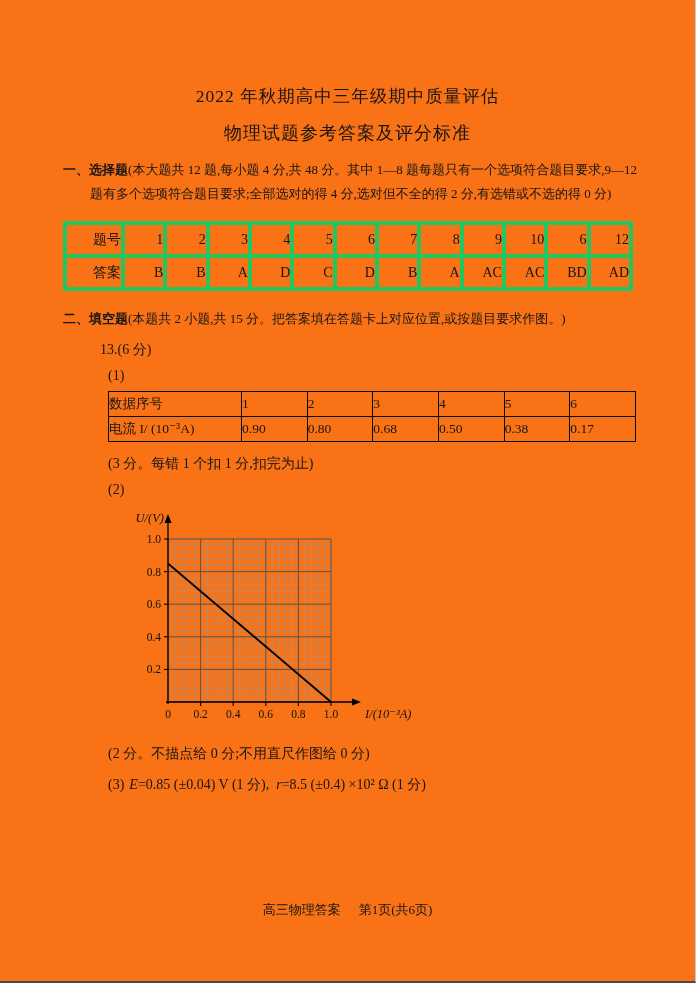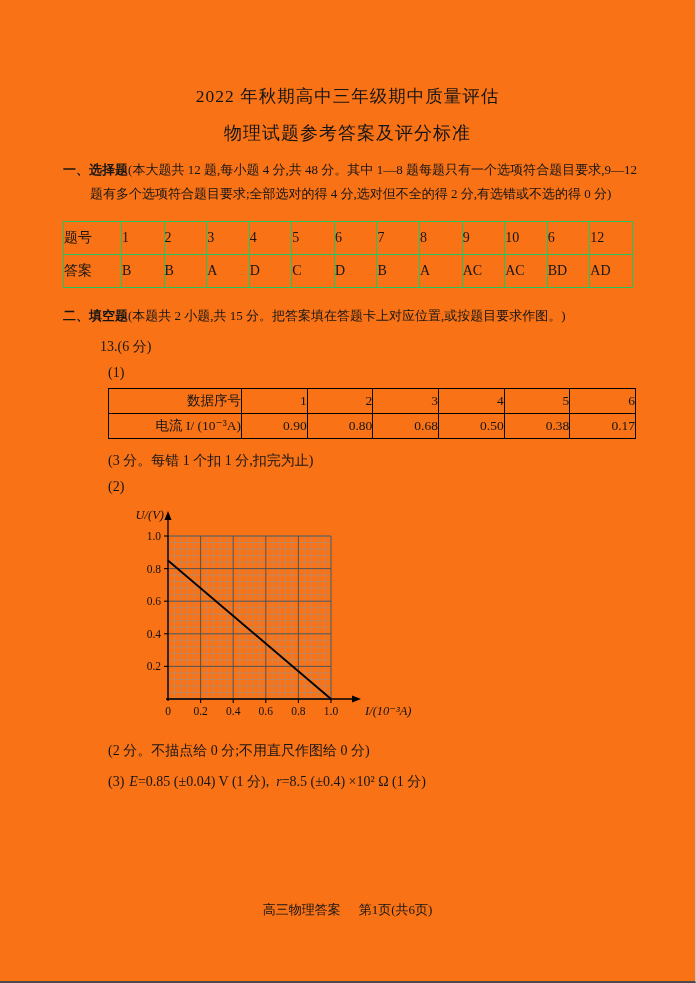--- a/index.html
+++ b/index.html
@@ -15,24 +15,24 @@
   .subtitle { text-align:center; margin-top:13px; font-size:18px; letter-spacing:1px; }
   .note { text-align:center; margin-top:19px; font-size:12.5px; }
   .sec {
     margin:13px 0 0 63px; width:574px; font-size:13px; line-height:24px;
     text-align:justify; padding-left:27px; text-indent:-27px;
   }
   .sec b { font-weight:bold; }
   .sec2 { margin-top:16px; }
   table { border-collapse:collapse; table-layout:fixed; }
   .t1 { width:570px; margin:15px 0 0 63px; }
-  .t1 td { border:1px solid #22c55e; text-align:left; height:33px; font-size:14px; }
+  .t1 td { border:4px solid #22c55e; text-align:right; height:33px; font-size:14px; }
   .t1 .c0 { width:58px; }
   .t2 { width:528px; margin:7px 0 0 108px; }
-  .t2 td { border:1px solid #000; text-align:right; height:25px; font-size:13.5px; }
+  .t2 td { border:1px solid #000; text-align:left; height:25px; font-size:13.5px; }
   .t2 .c0 { width:133px; }
   .q13 { margin:10px 0 0 100px; font-size:14px; }
   .pnum { margin:9px 0 0 108px; font-size:14px; }
   .pnote { margin:13px 0 0 108px; font-size:14px; }
   .graph { margin:2px 0 0 116px; }
   .graph svg { display:block; }
   .ans3 i { font-style:italic; }
   .ans3 > span:first-child { margin-right:5px; }
   .ans3 i + span { margin-right:2px; }
   .ans3 .rsym { margin-left:5px; }

